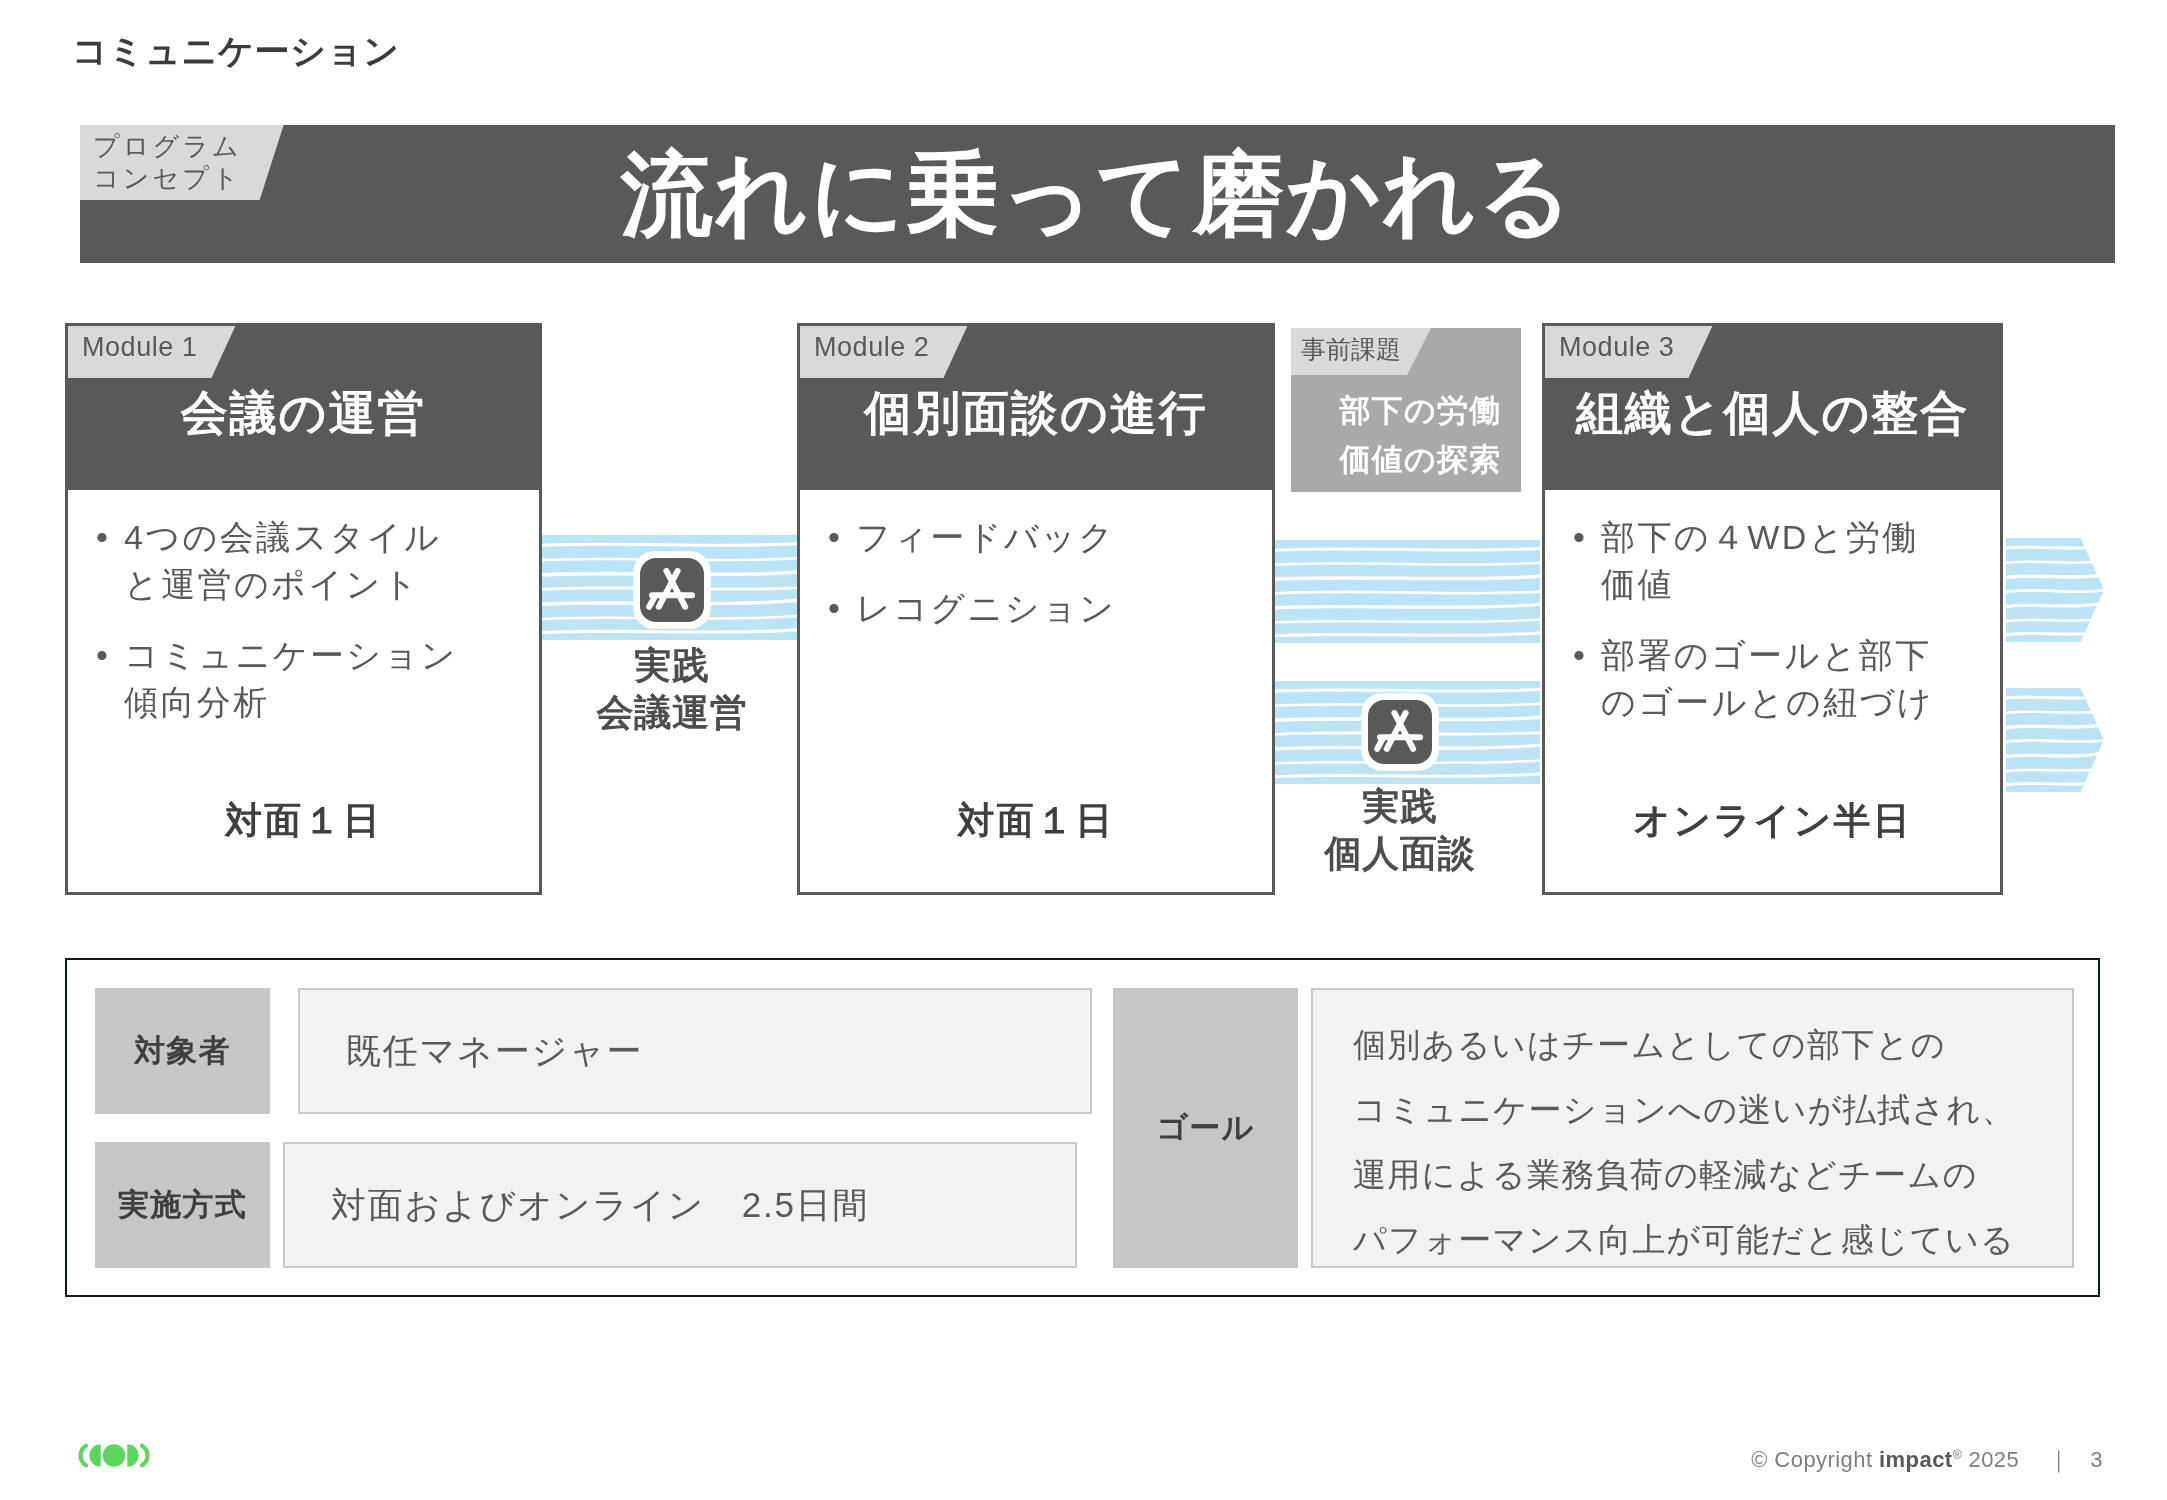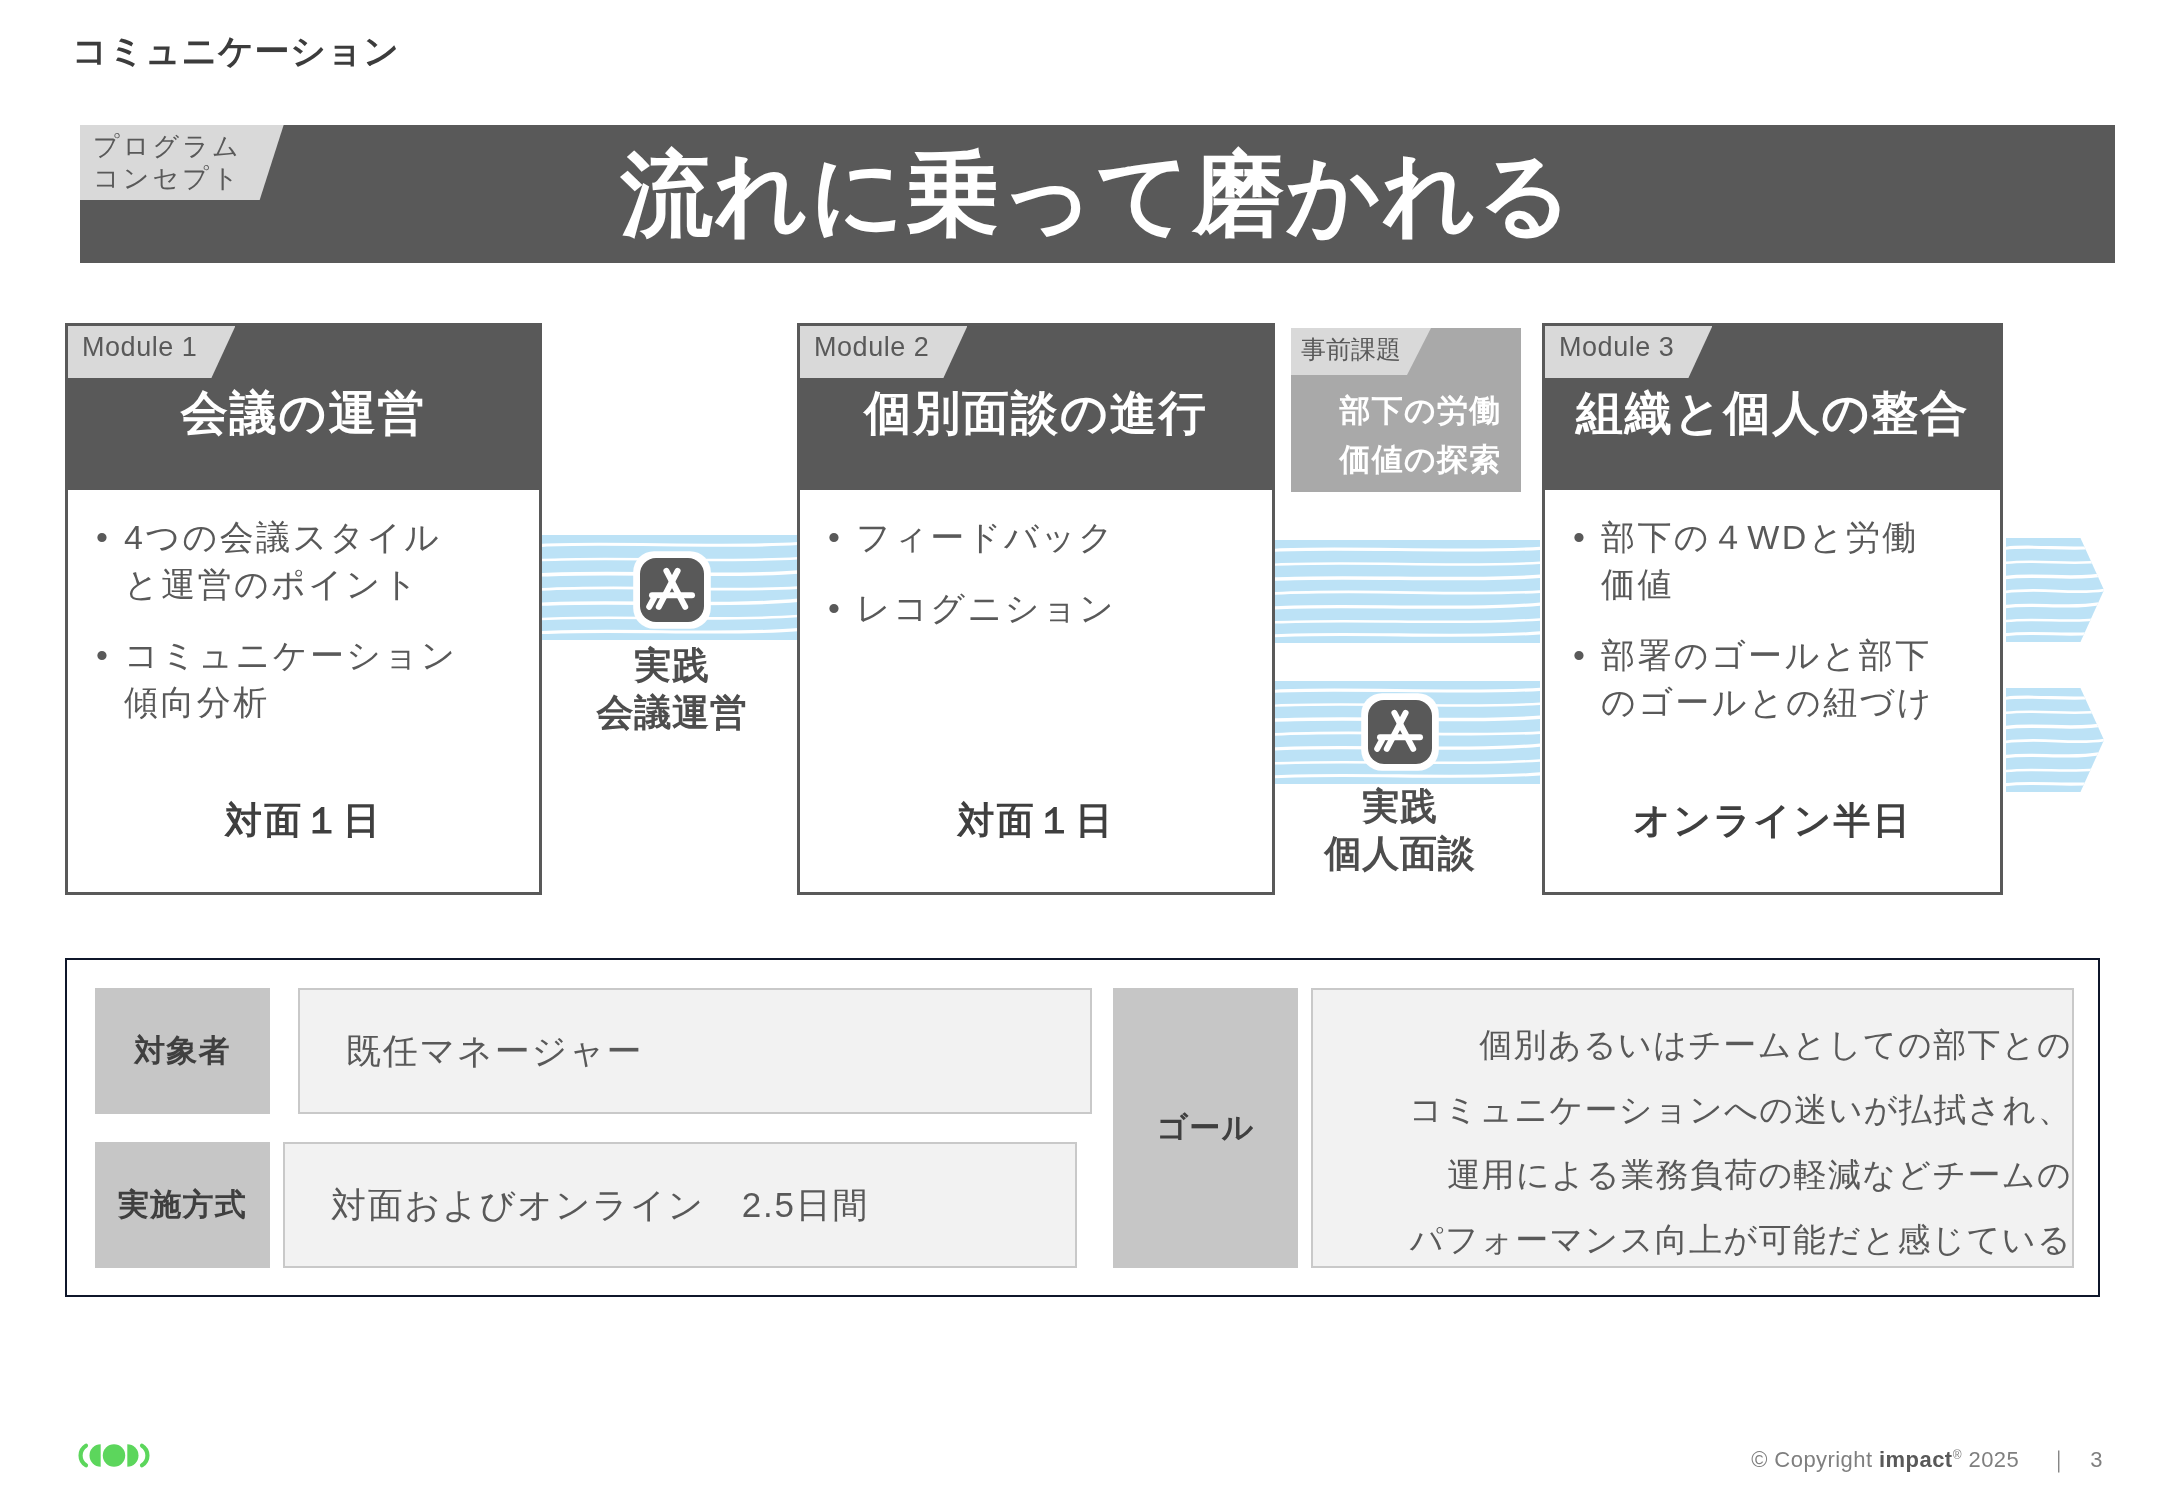--- a/index.html
+++ b/index.html
@@ -199,21 +199,21 @@
     <div class="module-duration">オンライン半日</div>
   </div>
 
   <div class="info-box">
     <div class="cell cell-label" style="left:28px;top:28px;width:175px;height:126px;">対象者</div>
     <div class="cell cell-value" style="left:216px;top:28px;width:794px;height:126px;margin-left:15px;">既任マネージャー</div>
     <div class="cell cell-label" style="left:28px;top:182px;width:175px;height:126px;">実施方式</div>
     <div class="cell cell-value" style="left:216px;top:182px;width:794px;height:126px;">対面およびオンライン　2.5日間</div>
 
     <div class="cell cell-label" style="left:1046px;top:28px;width:185px;height:280px;">ゴール</div>
-    <div class="cell goal-value" style="left:1244px;top:28px;width:763px;height:280px;text-align:right;">
+    <div class="cell goal-value" style="left:1244px;top:28px;width:763px;height:280px;">
       <div>個別あるいはチームとしての部下との</div>
       <div>コミュニケーションへの迷いが払拭され、</div>
       <div>運用による業務負荷の軽減などチームの</div>
       <div>パフォーマンス向上が可能だと感じている</div>
     </div>
   </div>
 
   <div class="brand-logo">
     <svg viewBox="0 0 120 44">
       <g fill="#5cd65c">

